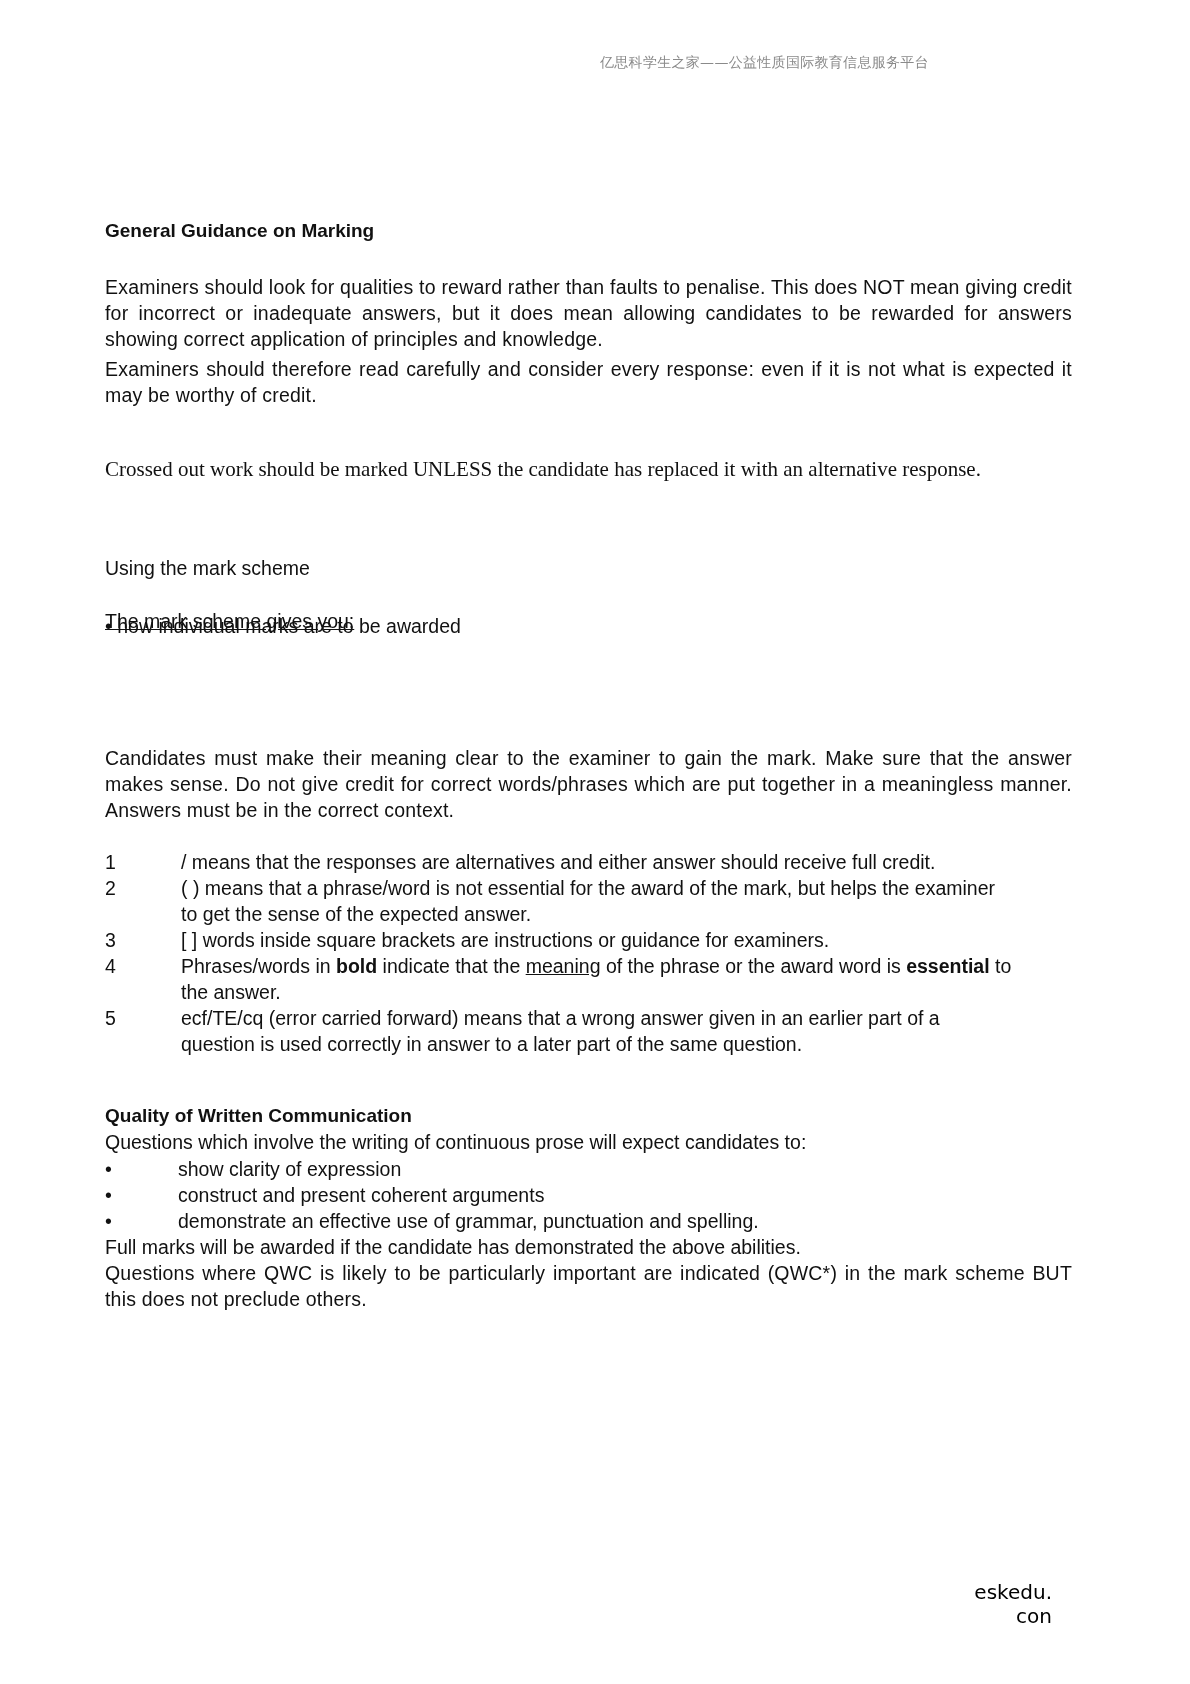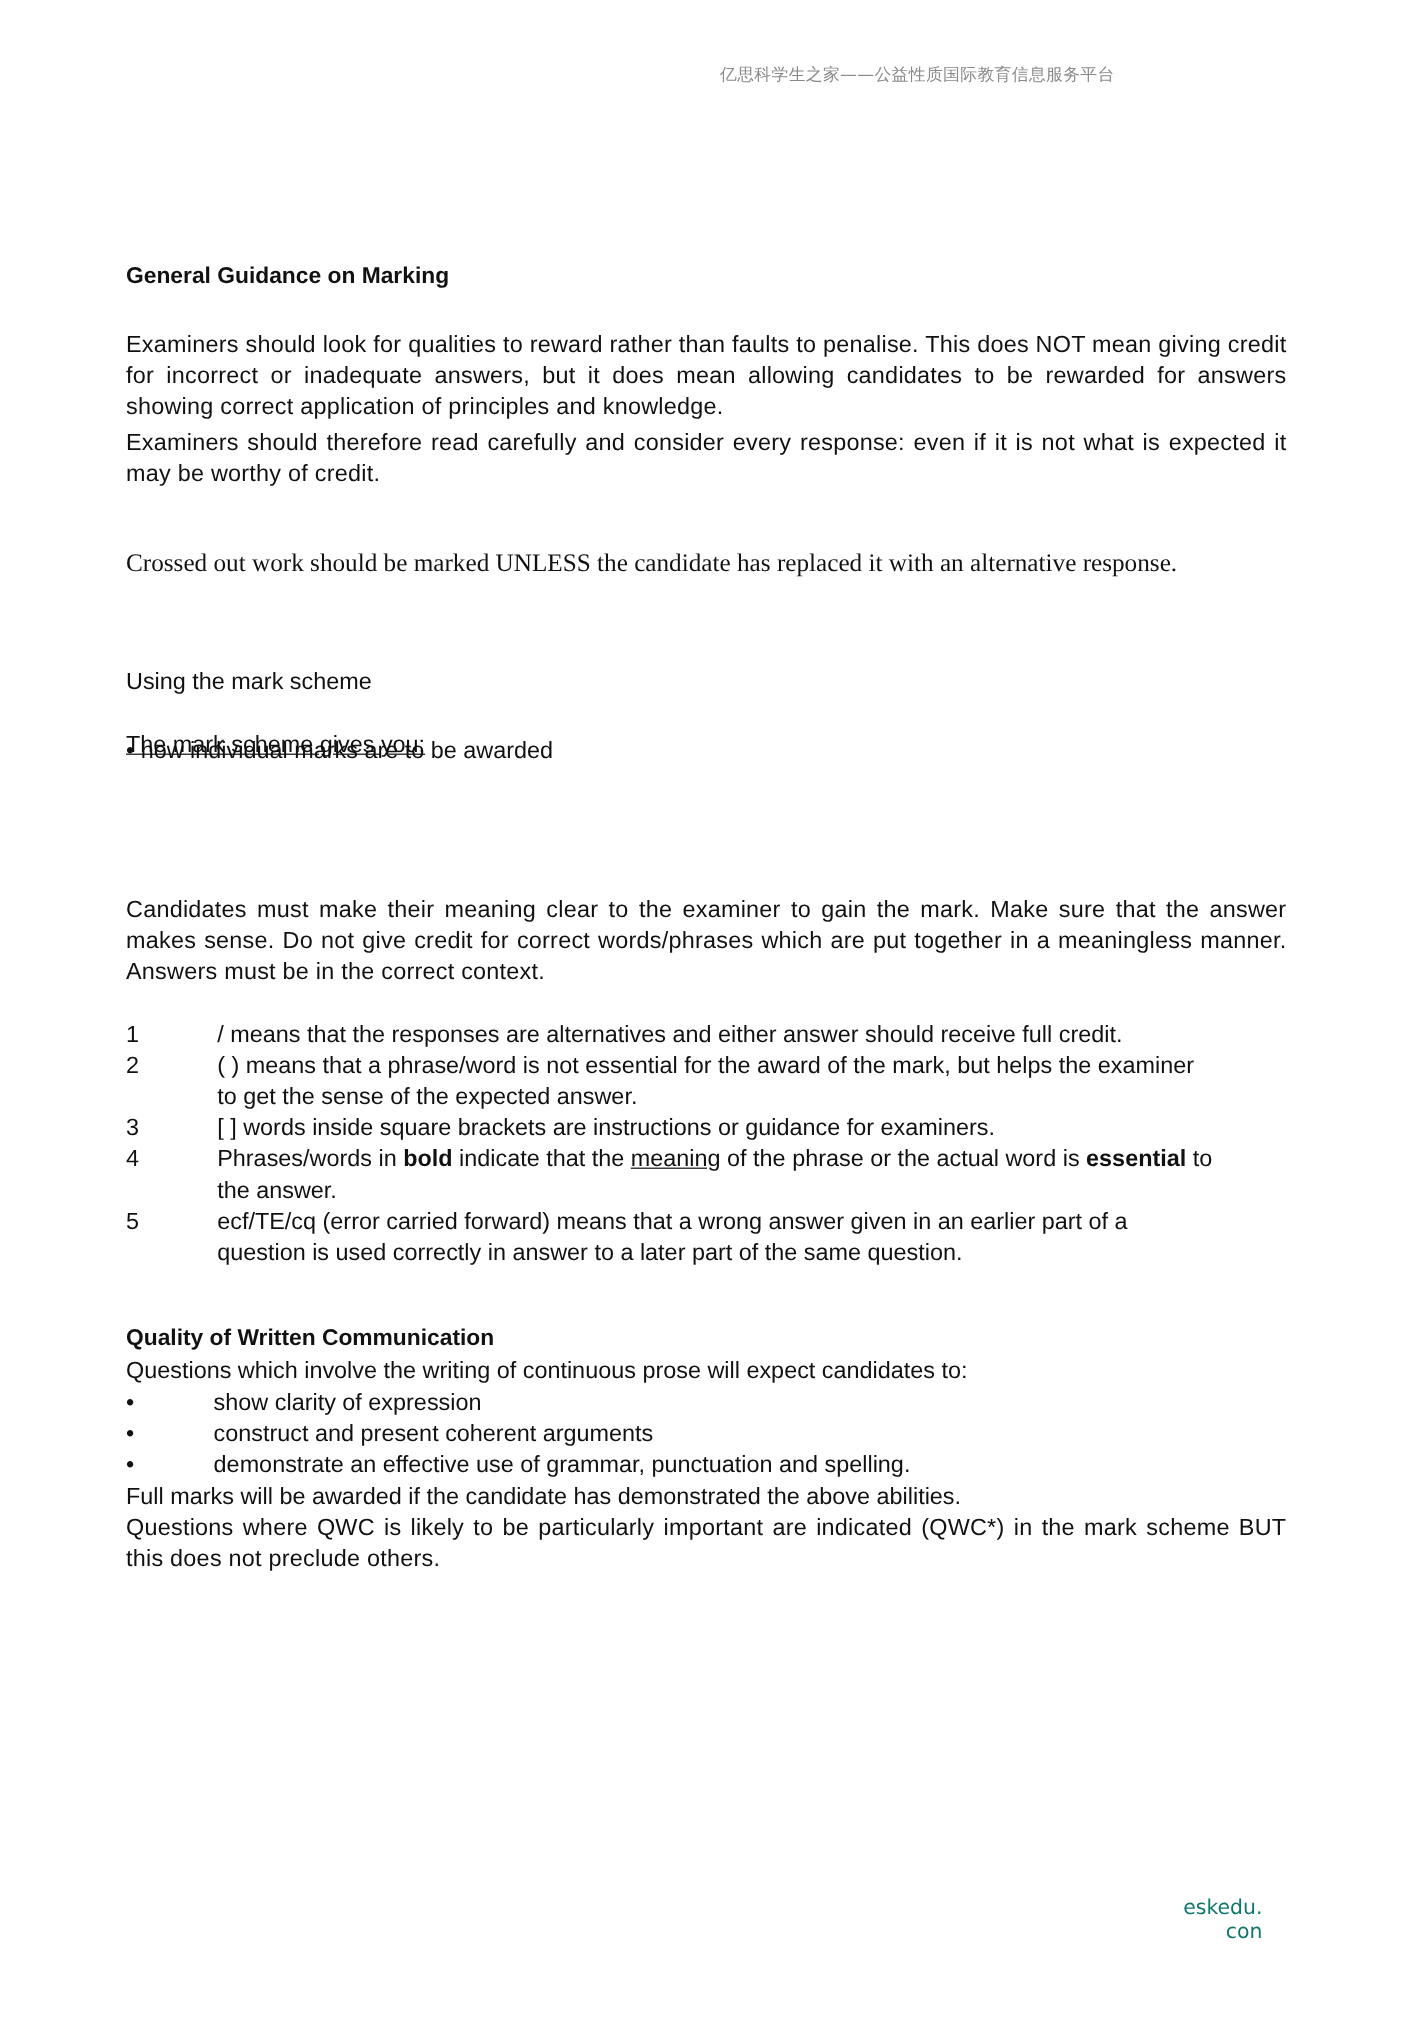--- a/index.html
+++ b/index.html
@@ -1,21 +1,21 @@
 <!DOCTYPE html>
 <html><head>
 <meta charset="utf-8">
 <style>
   html, body { margin: 0; padding: 0; background: #ffffff; }
   body { width: 1190px; height: 1684px; position: relative; overflow: hidden;
          font-family: "Liberation Sans", sans-serif; color: #111; }
   .header-note { position: absolute; top: 54px; left: 600px; width: 452px; text-align: left;
                  font-size: 14px; color: #8a8a8a; font-family: "DejaVu Sans", sans-serif; letter-spacing: 0.3px; }
   .footer-note { position: absolute; top: 1580px; left: 960px; width: 92px; text-align: right;
-                 font-size: 17px; color: #0f766e; font-family: "DejaVu Sans", sans-serif; }
+                 font-size: 20px; color: #000000; font-family: "DejaVu Sans", sans-serif; }
   .content { position: absolute; left: 105px; top: 0; width: 967px; font-size: 19.5px; line-height: 26px; }
   .abs { position: absolute; left: 0; width: 967px; }
   .h-bold { font-weight: bold; font-size: 19px; }
   .justify { text-align: justify; text-align-last: left; letter-spacing: 0.2px; }
   .crossed { font-size: 21px; line-height: 26px; text-align: justify; }
   .bullet-line { white-space: nowrap; }
   .num-row { display: flex; }
   .num { width: 76px; flex: none; }
   .num-text { flex: 1; padding-right: 60px; }
   .qwc-row { display: flex; }
@@ -54,21 +54,21 @@
     <div class="num-row">
       <div class="num">2</div>
       <div class="num-text">( ) means that a phrase/word is not essential for the award of the mark, but helps the examiner to get the sense of the expected answer.</div>
     </div>
     <div class="num-row">
       <div class="num">3</div>
       <div class="num-text">[ ] words inside square brackets are instructions or guidance for examiners.</div>
     </div>
     <div class="num-row">
       <div class="num">4</div>
-      <div class="num-text"><span>Phrases/words in </span><b>bold</b><span> indicate that the </span><u>meaning</u><span> of the phrase or the actual word is </span><b>essential</b><span> to the answer.</span></div>
+      <div class="num-text"><span>Phrases/words in </span><b>bold</b><span> indicate that the </span><u>meaning</u><span> of the phrase or the award word is </span><b>essential</b><span> to the answer.</span></div>
     </div>
     <div class="num-row">
       <div class="num">5</div>
       <div class="num-text">ecf/TE/cq (error carried forward) means that a wrong answer given in an earlier part of a question is used correctly in answer to a later part of the same question.</div>
     </div>
   </div>
 
   <div class="abs h-bold" style="top:1103px;">Quality of Written Communication</div>
   <div class="abs" style="top:1129px;">Questions which involve the writing of continuous prose will expect candidates to:</div>
 

